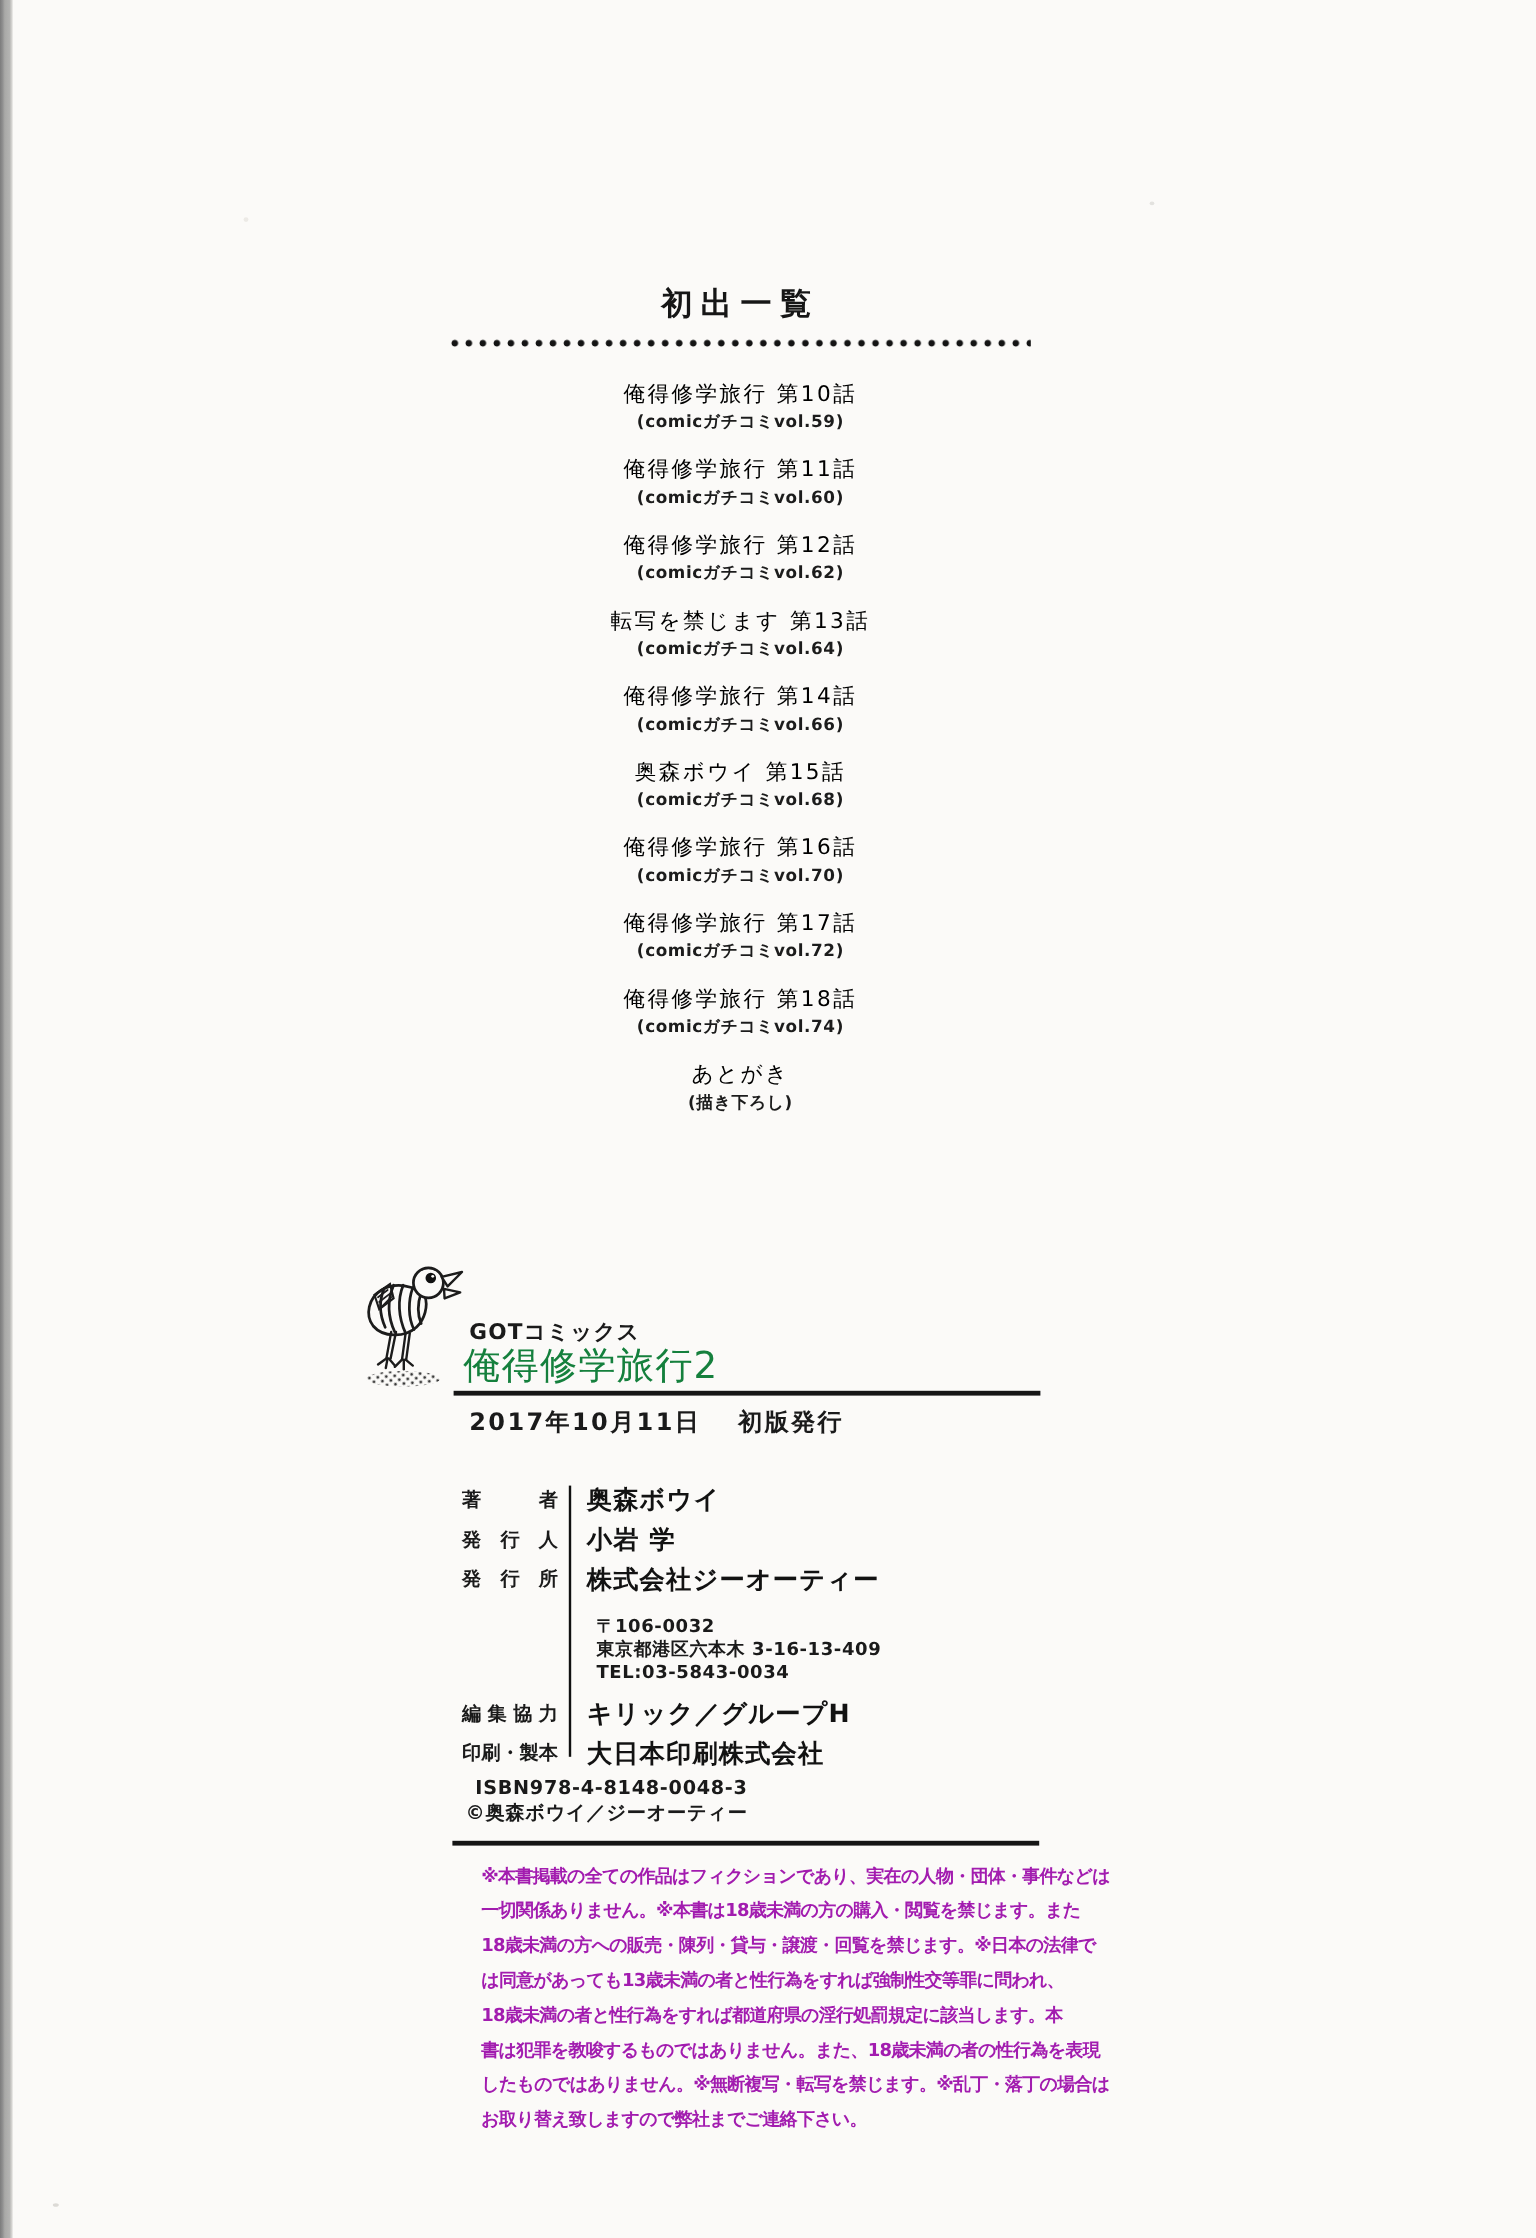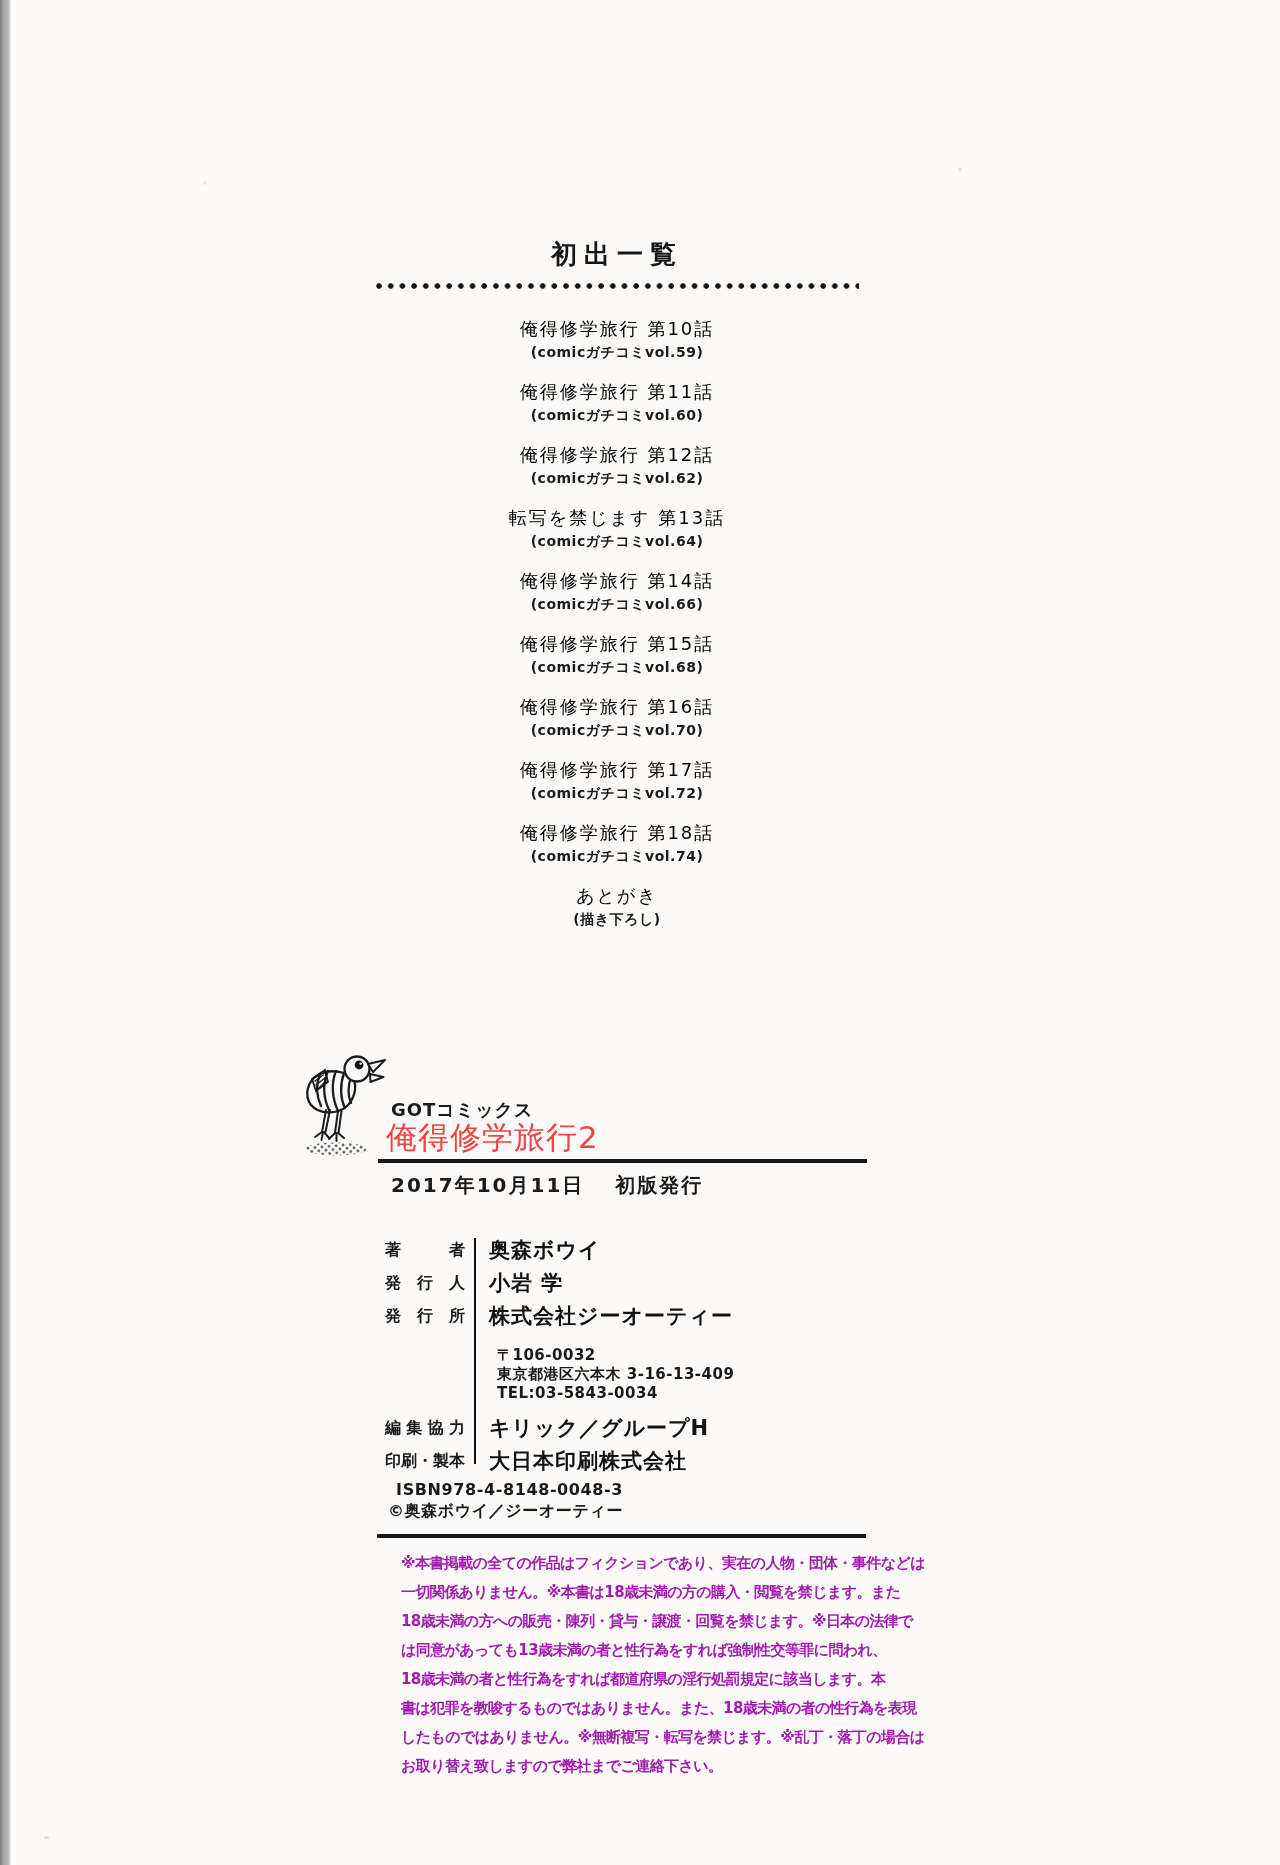--- a/index.html
+++ b/index.html
@@ -54,21 +54,21 @@
 
   .imprint-label {
     position: absolute; left: 391px; top: 1098px;
     font-family: "DejaVu Sans", sans-serif;
     font-size: 18px; font-weight: bold; letter-spacing: 1px; white-space: nowrap;
   }
   .book-title {
     position: absolute; left: 386px; top: 1117px;
     font-family: "DejaVu Sans", sans-serif;
     font-size: 31px; font-weight: normal; letter-spacing: 1px; white-space: nowrap;
-    color: #ef4444;
+    color: #15803d;
   }
   .title-underline {
     position: absolute; left: 378px; top: 1159px; width: 489px; height: 4px;
     background: #161616;
   }
   .edition-date {
     position: absolute; left: 391px; top: 1172px;
     font-family: "DejaVu Sans", sans-serif;
     font-size: 20px; font-weight: bold; letter-spacing: 2px; white-space: nowrap;
   }
@@ -148,21 +148,21 @@
     </div>
     <div class="entry">
       <div class="entry-title">転写を禁じます 第13話</div>
       <div class="entry-source">(comicガチコミvol.64)</div>
     </div>
     <div class="entry">
       <div class="entry-title">俺得修学旅行 第14話</div>
       <div class="entry-source">(comicガチコミvol.66)</div>
     </div>
     <div class="entry">
-      <div class="entry-title">俺得修学旅行 第15話</div>
+      <div class="entry-title">奥森ボウイ 第15話</div>
       <div class="entry-source">(comicガチコミvol.68)</div>
     </div>
     <div class="entry">
       <div class="entry-title">俺得修学旅行 第16話</div>
       <div class="entry-source">(comicガチコミvol.70)</div>
     </div>
     <div class="entry">
       <div class="entry-title">俺得修学旅行 第17話</div>
       <div class="entry-source">(comicガチコミvol.72)</div>
     </div>

